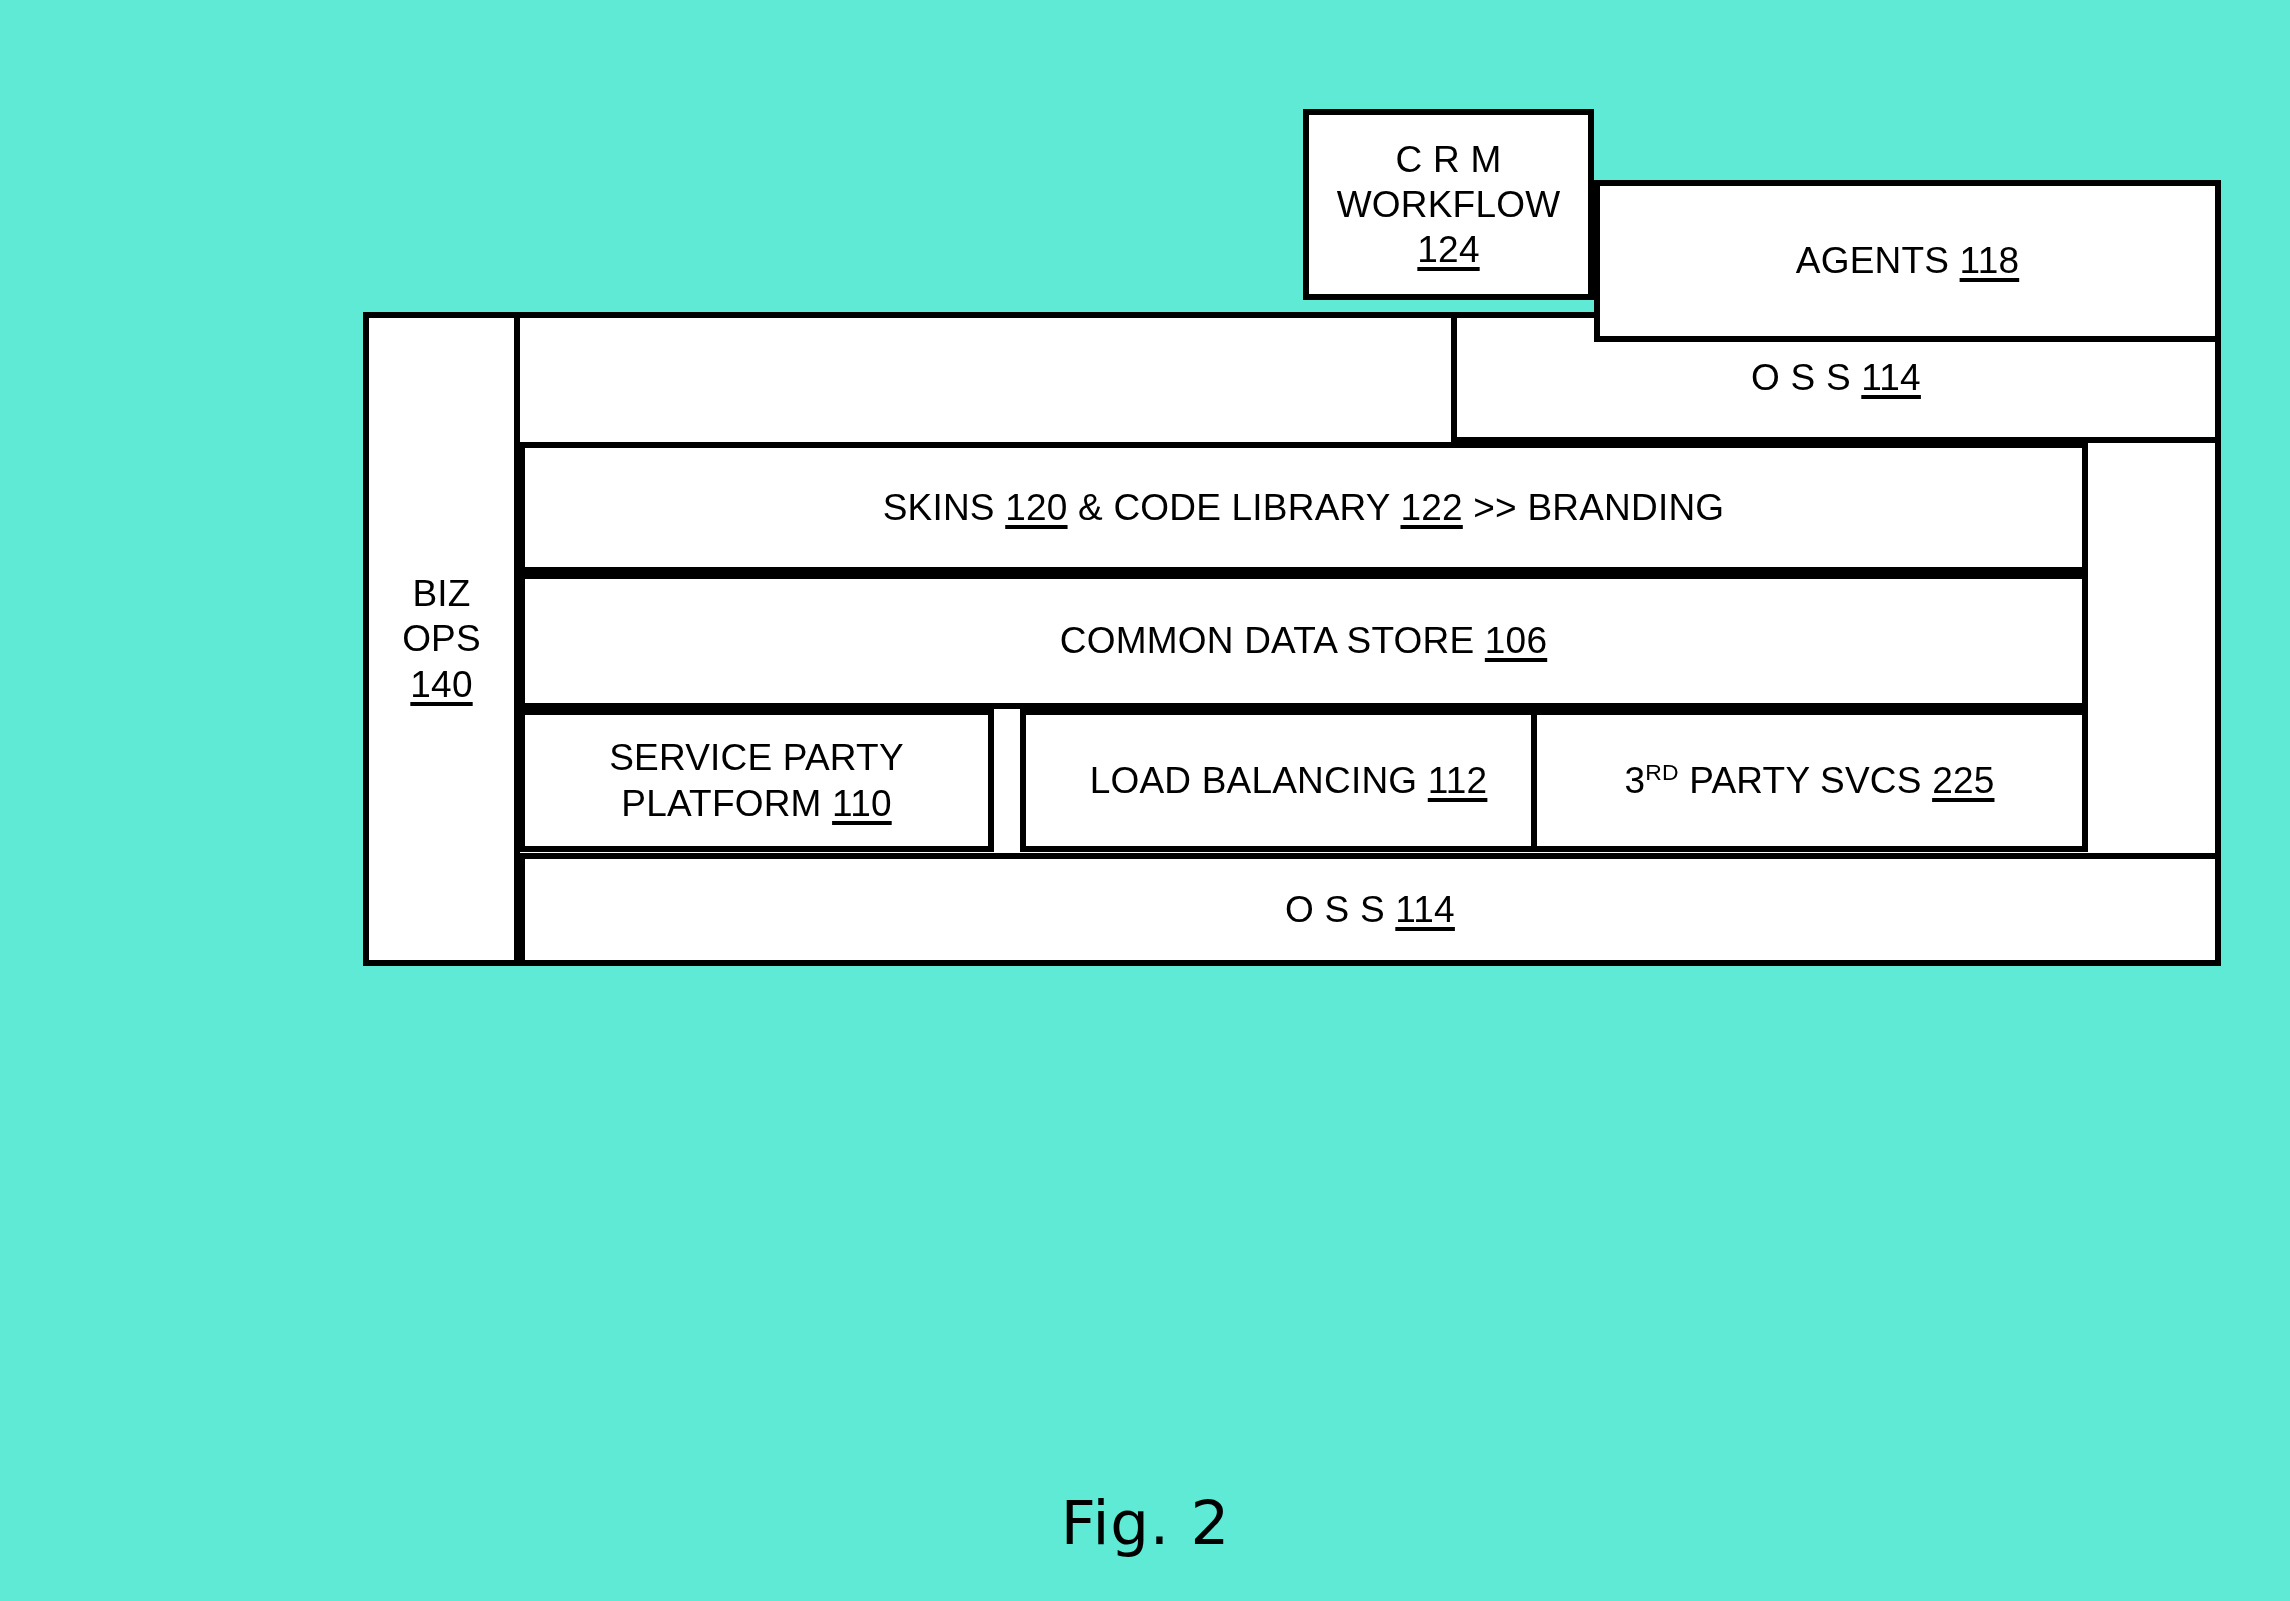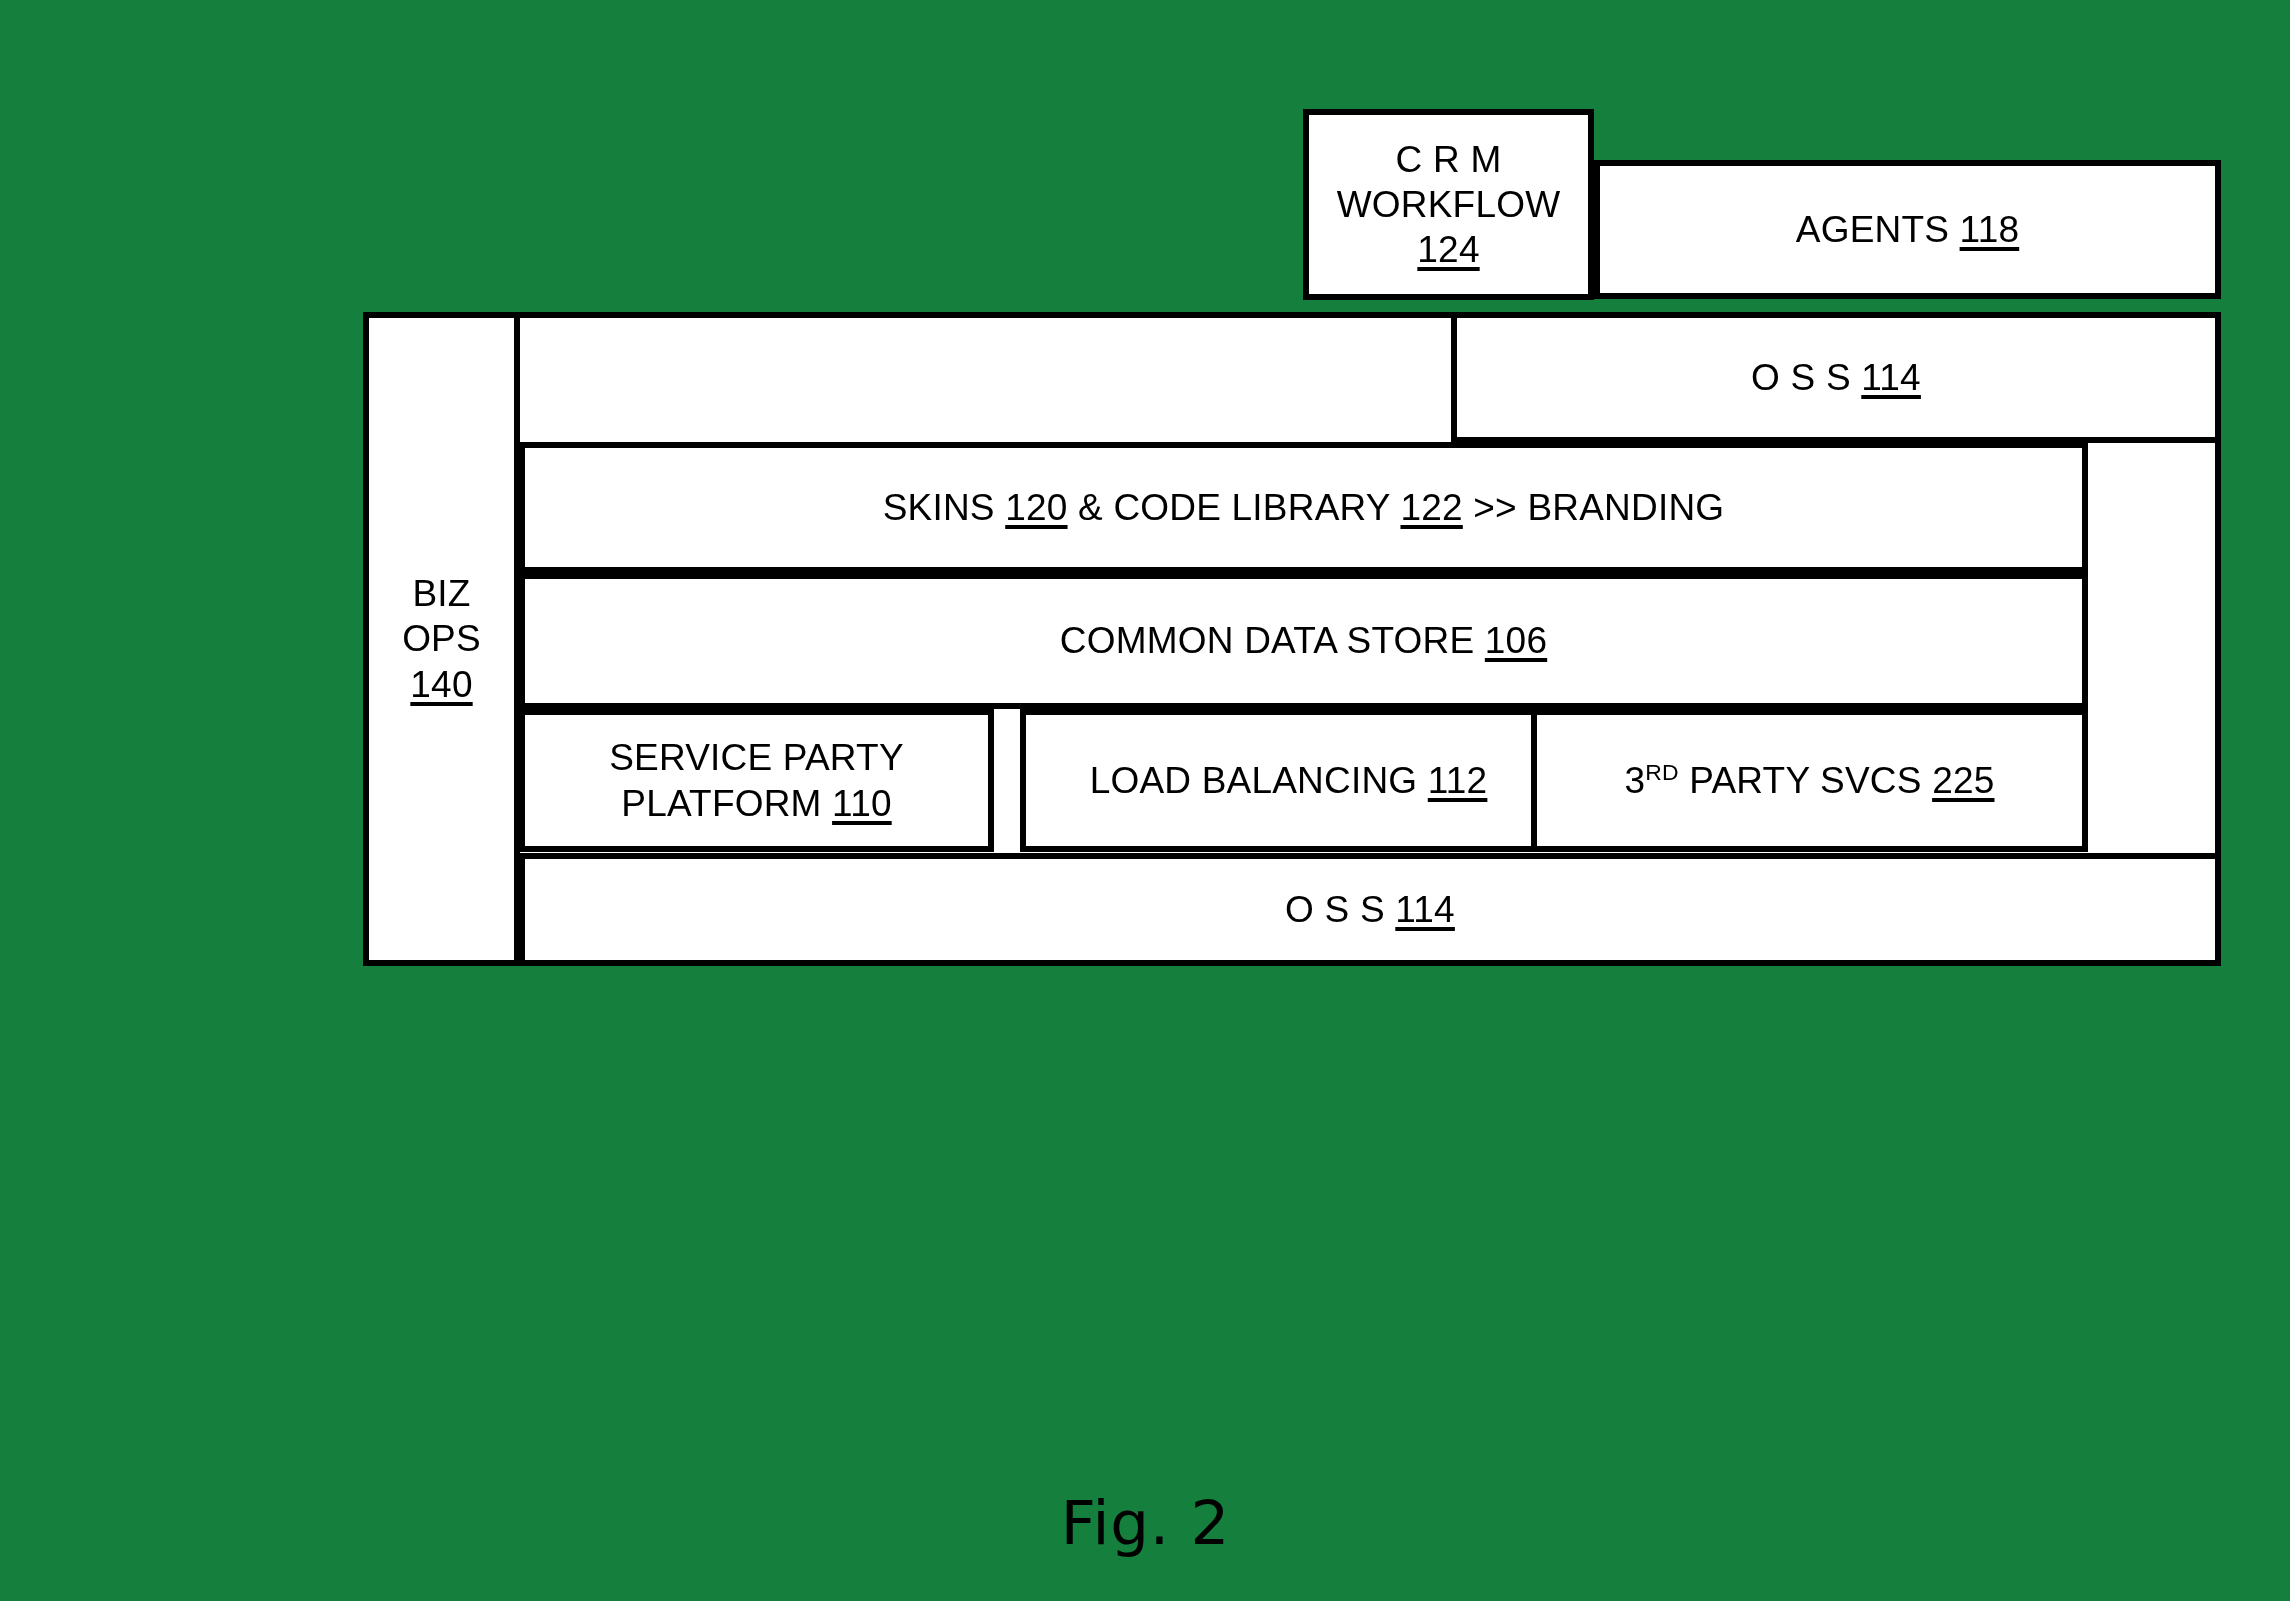--- a/index.html
+++ b/index.html
@@ -11,21 +11,21 @@
     width: 2291px;
     height: 1601px;
     font-family: "Liberation Sans", sans-serif;
     color: #000000;
     overflow: hidden;
   }
   #figure {
     position: relative;
     width: 2291px;
     height: 1601px;
-    background: #15803d;
+    background: #5eead4;
   }
   
   .box {
     position: absolute;
     box-sizing: border-box;
     border: 6.3px solid #000000;
     background: #ffffff;
     display: flex;
     align-items: center;
     justify-content: center;
@@ -51,21 +51,21 @@
     vertical-align: super;
     line-height: 0;
   }
 
   
   #crm-workflow {
     left: 1303px; top: 109px; width: 291px; height: 191px;
     z-index: 6;
   }
   #agents {
-    left: 1594px; top: 160px; width: 627px; height: 139px;
+    left: 1594px; top: 180px; width: 627px; height: 162px;
     z-index: 5;
   }
   #outer-frame {
     left: 363px; top: 312px; width: 1858px; height: 654px;
     z-index: 2;
   }
   #biz-ops {
     left: 363px; top: 312px; width: 157px; height: 654px;
     z-index: 4;
   }

